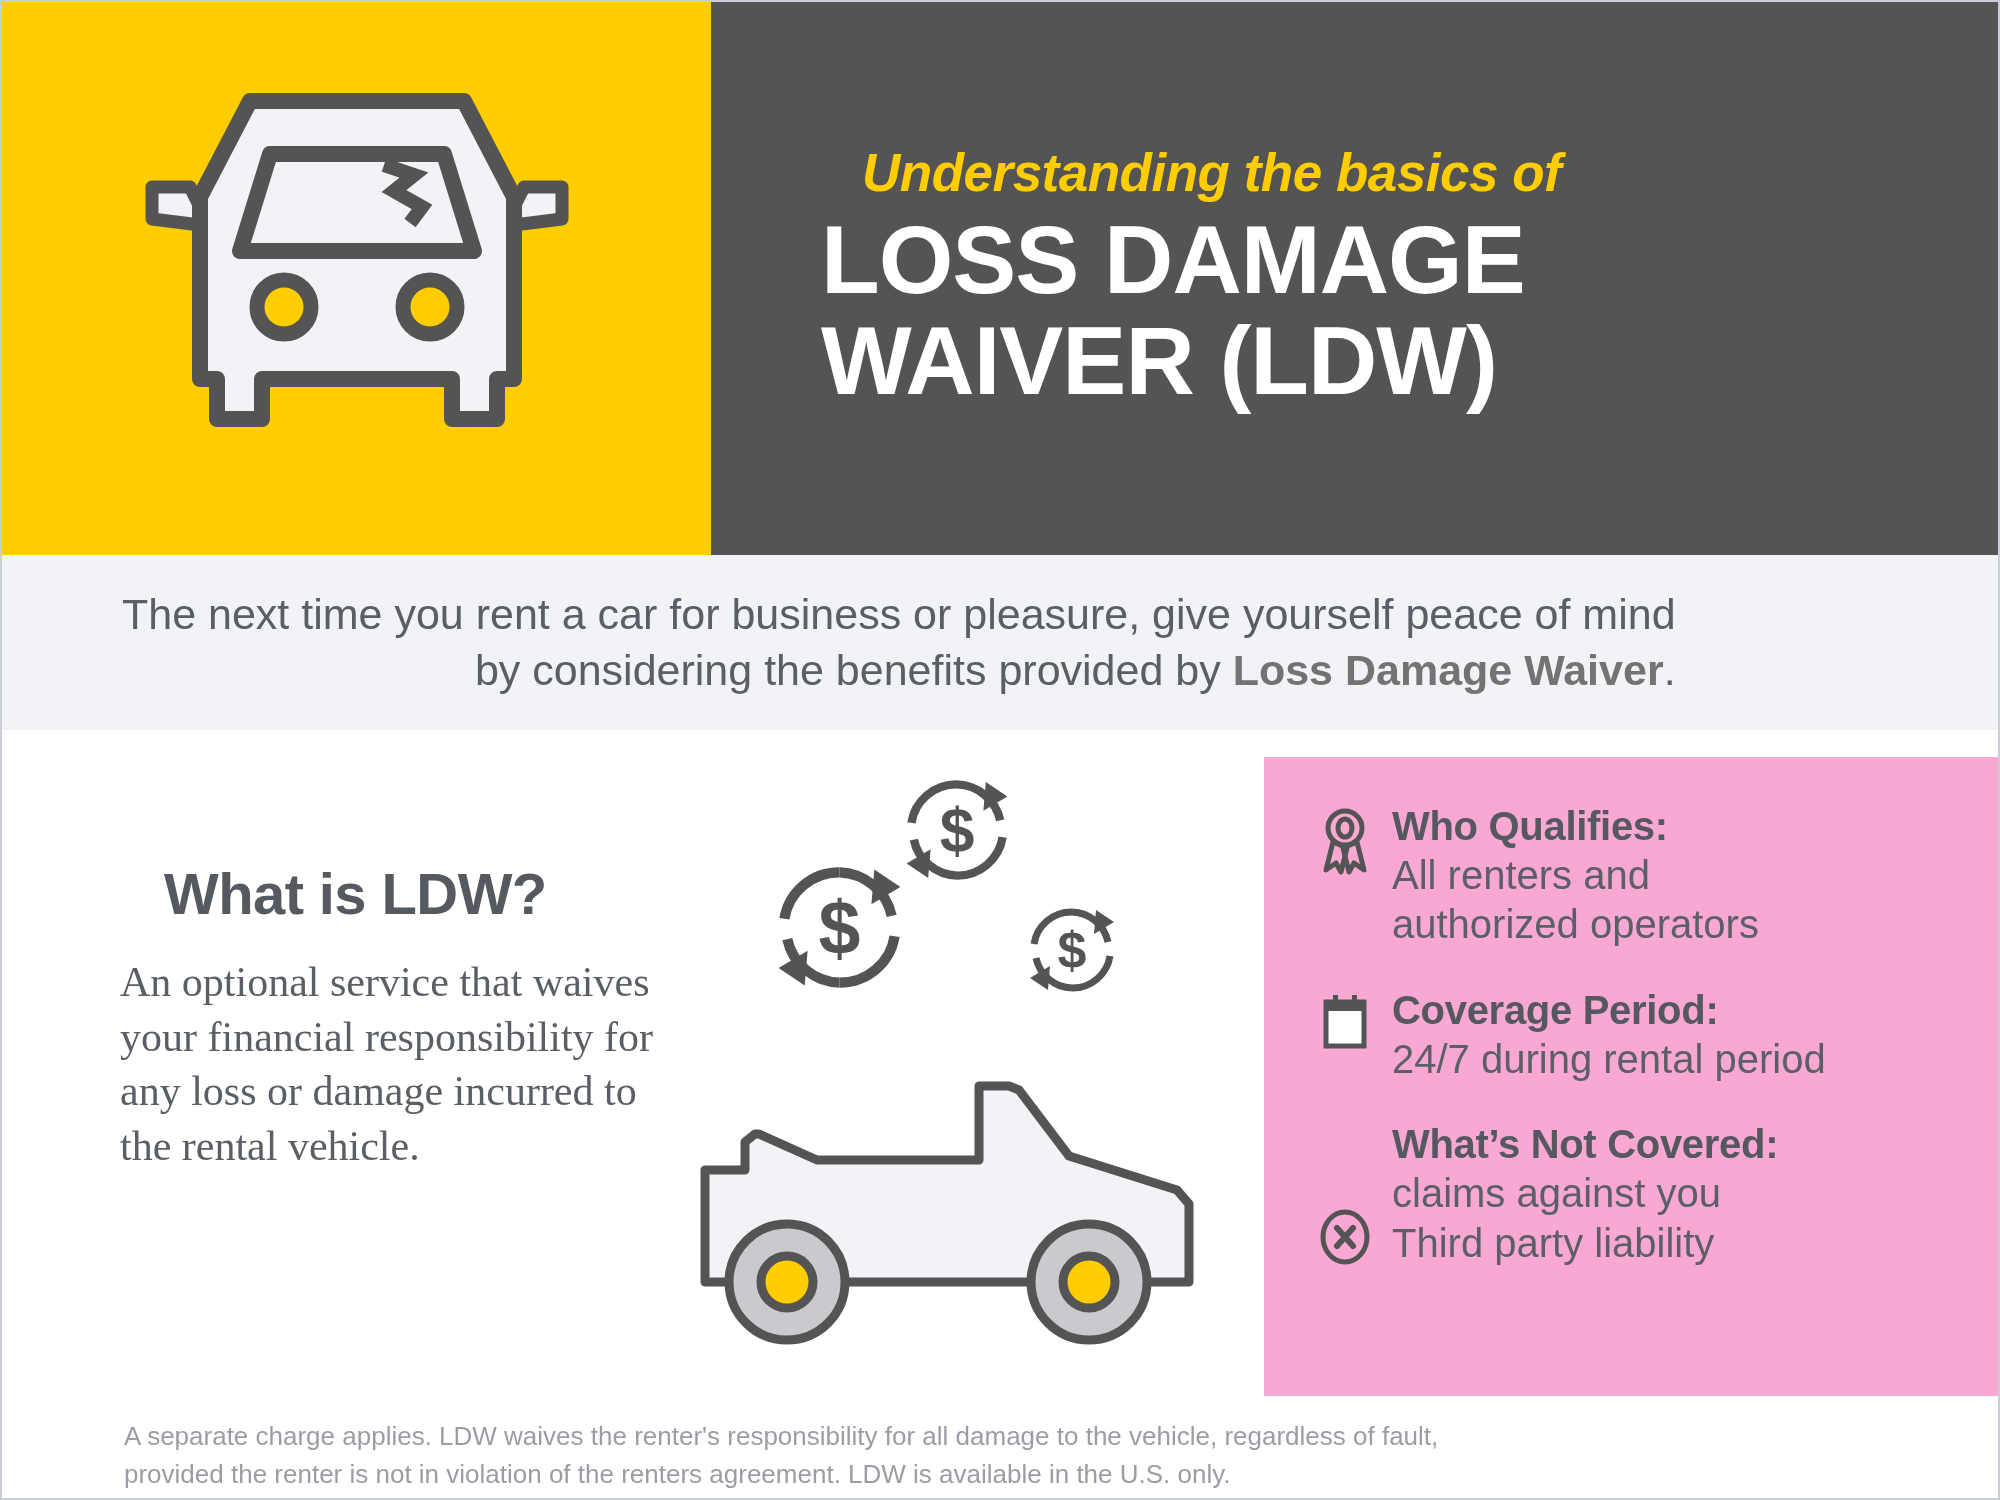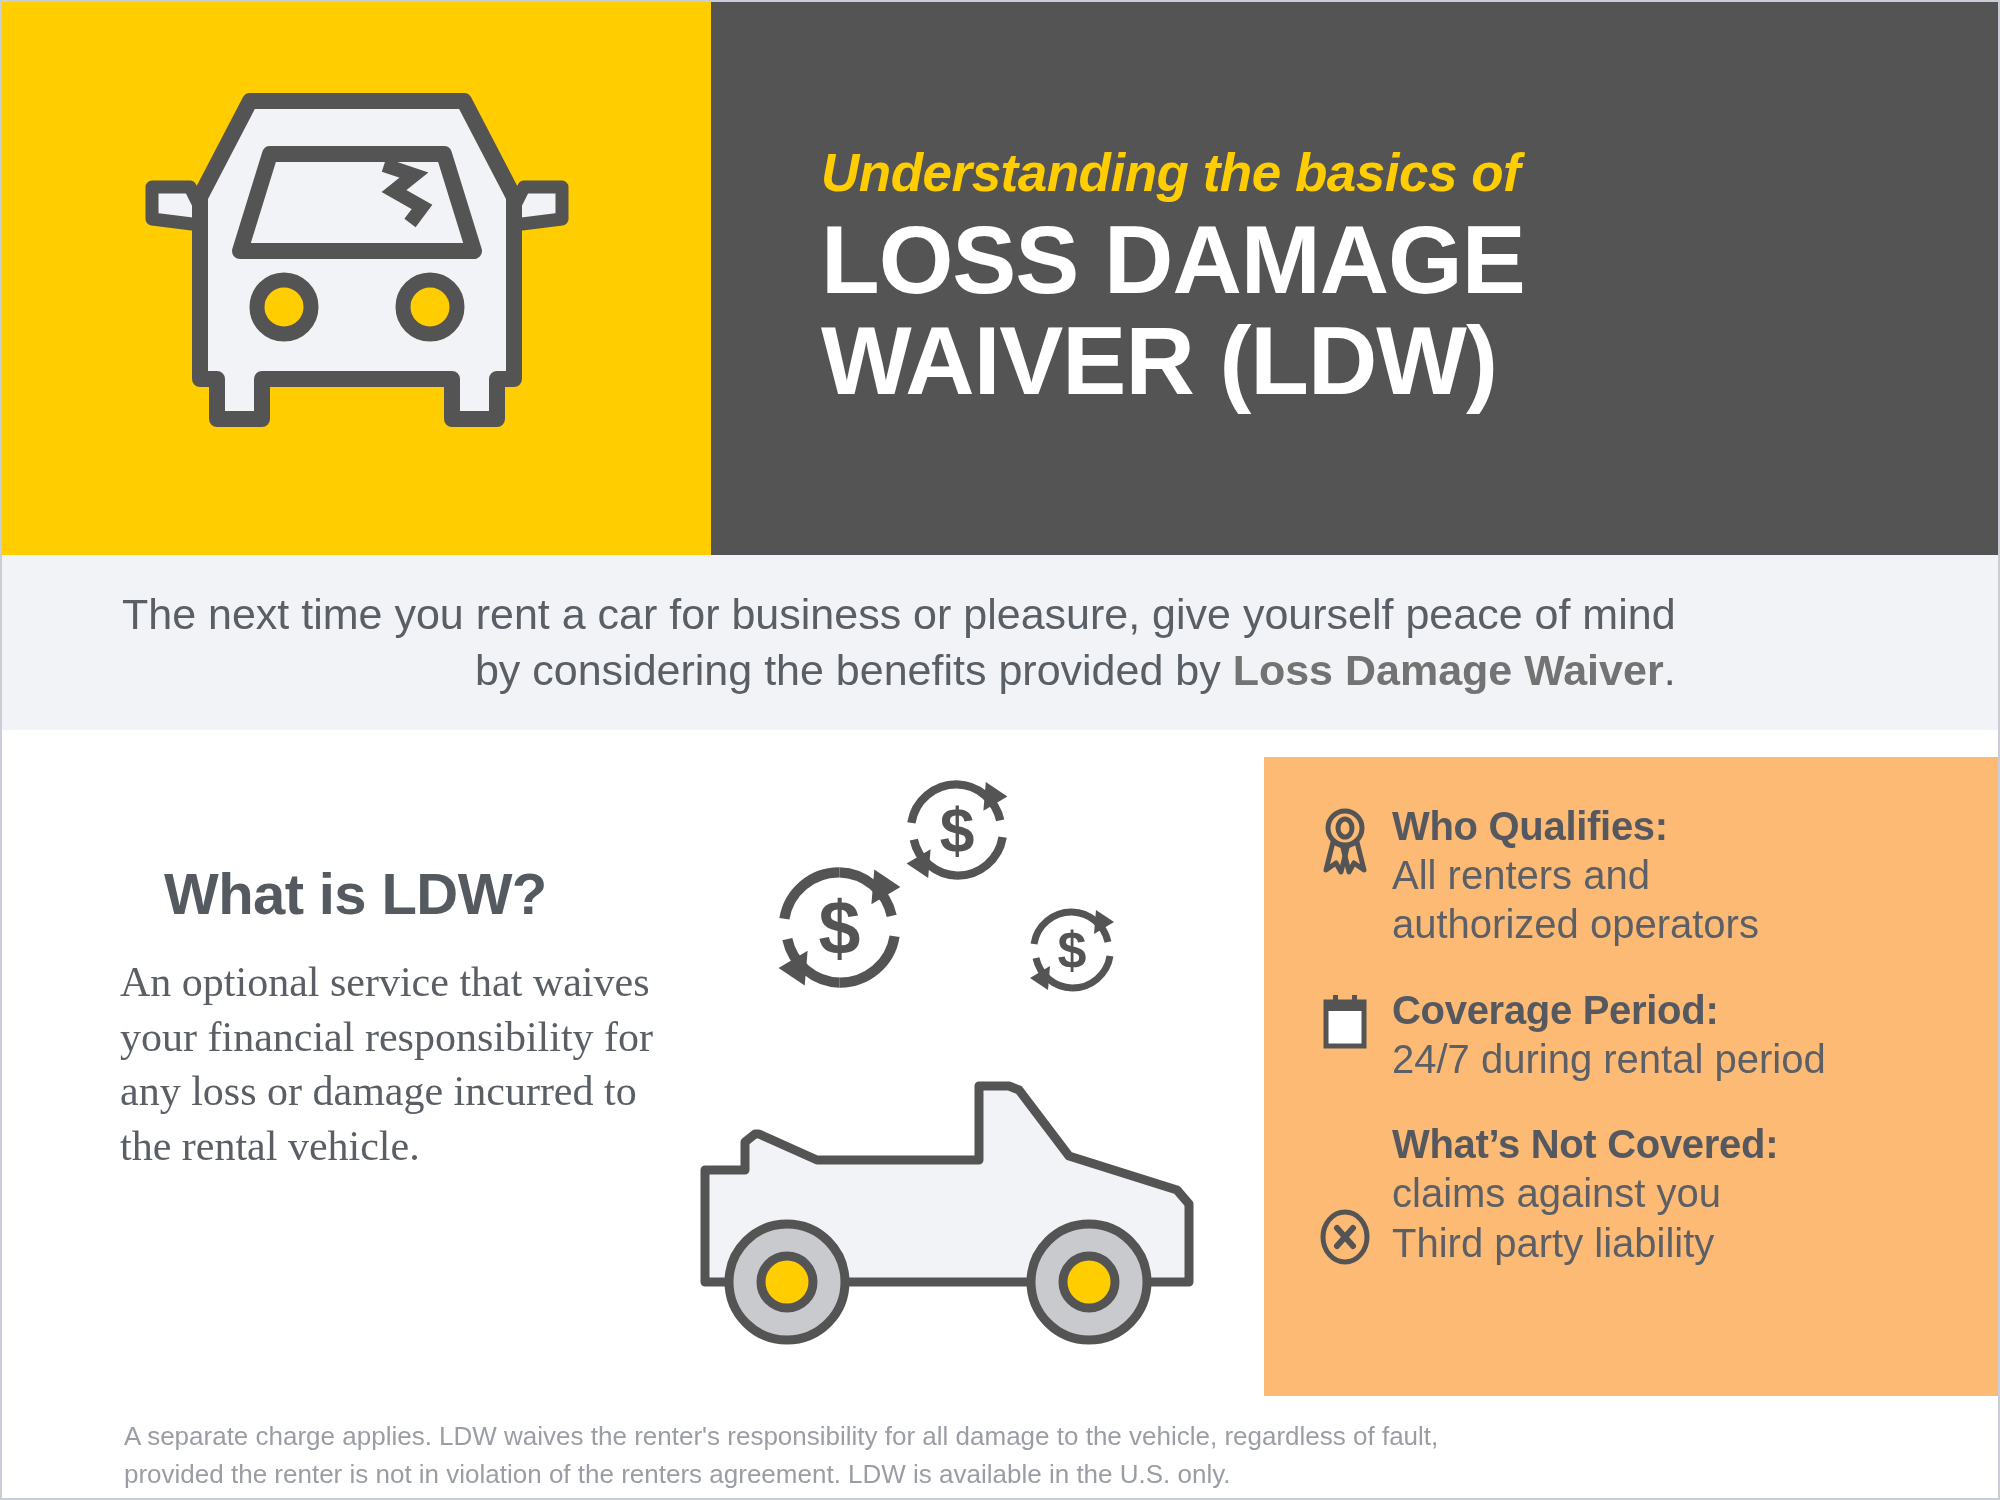--- a/index.html
+++ b/index.html
@@ -44,20 +44,21 @@
     padding-right:40px;
   }
   .kicker {
     color:#FFCD00;
     font-size:53px;
     font-style:italic;
     font-weight:bold;
     letter-spacing:-0.5px;
     line-height:1.05;
     margin-bottom:8px;
+    margin-left:41px;
   }
   .headline {
     color:#ffffff;
     font-size:96px;
     font-weight:bold;
     line-height:1.06;
     letter-spacing:-1px;
   }
   .headline .ln { display:block; }
 
@@ -119,21 +120,21 @@
   .coin-a { position:absolute; left:215px; top:30px;  width:120px; height:120px; }
   .coin-b { position:absolute; left:85px;  top:115px; width:145px; height:145px; }
   .coin-c { position:absolute; left:340px; top:160px; width:100px; height:100px; }
   .truck  { position:absolute; left:5px;   top:320px; width:520px; height:300px; }
 
   
   .right-panel {
     position:absolute;
     left:1262px; top:27px;
     width:736px; height:646px;
-    background:#fdba74;
+    background:#f9a8d4;
     padding:45px 40px 0 42px;
   }
   .fact {
     display:flex;
     align-items:flex-start;
     margin-bottom:36px;
   }
   .fact:last-child { margin-bottom:11px;align-items:flex-end; }
   .fact-icon {
     flex:0 0 78px;

